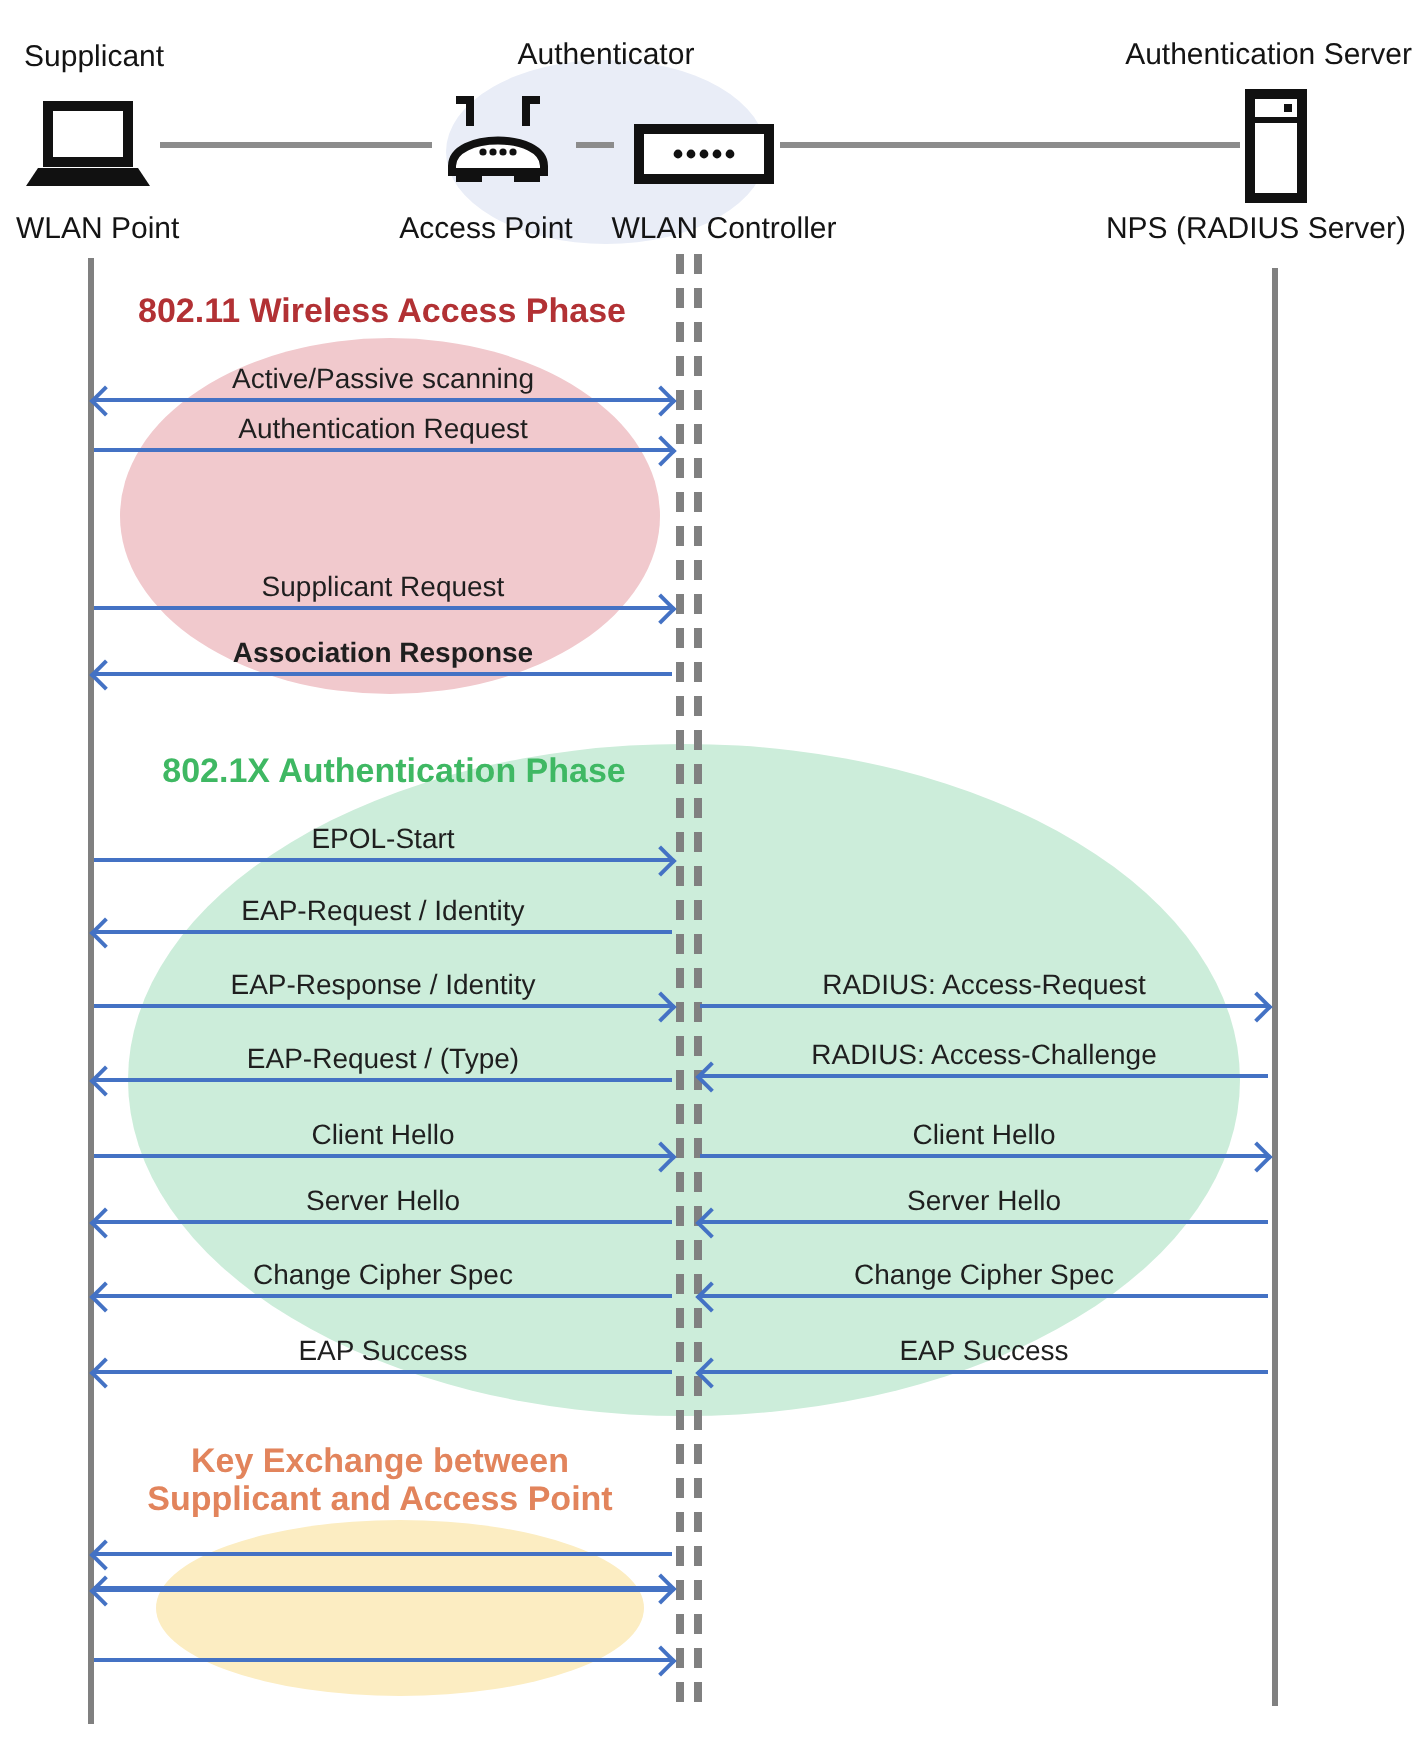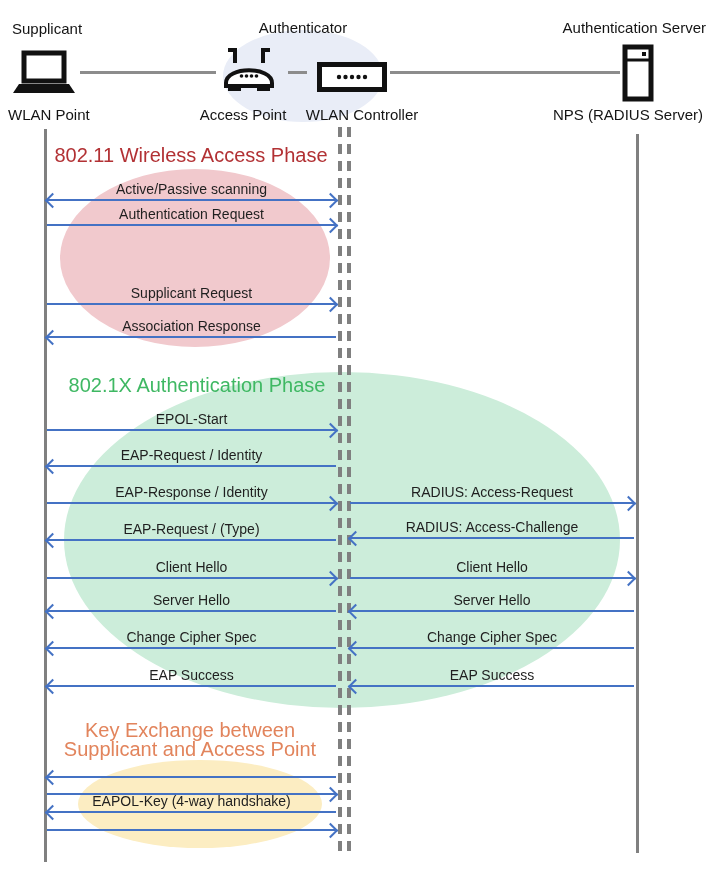--- a/index.html
+++ b/index.html
@@ -17,21 +17,21 @@
   .lifeline-dashed { position:absolute; width:4px; z-index:1;
     background:repeating-linear-gradient(to bottom,#808080 0 10px, transparent 10px 17px); }
 
   .connector { position:absolute; height:3px; background:#8C8C8C; z-index:1; }
   .icon { position:absolute; z-index:2; }
 
   .role, .device { position:absolute; font-size:15px; color:#141414; z-index:2; white-space:nowrap; }
   .tc { text-align:center; }
   .tr { text-align:right; }
 
-  .phase-title { position:absolute; font-size:20px; text-align:center; z-index:3; white-space:nowrap; line-height:19px; }
+  .phase-title { position:absolute; font-size:17px; text-align:center; z-index:3; white-space:nowrap; line-height:19px;font-weight:bold; }
   .pt1 { color:#B23134; }
   .pt2 { color:#3FB863; }
   .pt3 { color:#E2845C; }
 
   .msg { position:absolute; z-index:3; }
   .lane-left  { left:47px;  width:289px; }
   .lane-right { left:350px; width:284px; }
   .msg .lbl { font-size:14px; line-height:14px; color:#1f1f1f; text-align:center;
               margin-bottom:3px; white-space:nowrap; }
   .arrow-line { position:relative; height:2px; background:#4472C4; }
@@ -113,21 +113,21 @@
     <div class="arrow-line"></div>
   </div>
   <div class="msg lane-left dir-right" style="top:207px;">
     <div class="lbl">Authentication Request</div>
     <div class="arrow-line"></div>
   </div>
   <div class="msg lane-left dir-right" style="top:286px;">
     <div class="lbl">Supplicant Request</div>
     <div class="arrow-line"></div>
   </div>
-  <div class="msg lane-left dir-left" style="top:319px;">
+  <div class="msg lane-left dir-left" style="top:319px;font-weight:bold;">
     <div class="lbl">Association Response</div>
     <div class="arrow-line"></div>
   </div>
 
   <div class="phase-title pt2" style="left:52px; top:376px; width:290px;">802.1X Authentication Phase</div>
 
   <div class="msg lane-left dir-right" style="top:412px;">
     <div class="lbl">EPOL-Start</div>
     <div class="arrow-line"></div>
   </div>
@@ -190,20 +190,19 @@
     <div>Supplicant and Access Point</div>
   </div>
 
   <div class="msg lane-left dir-left" style="top:776px;">
     <div class="arrow-line"></div>
   </div>
   <div class="msg lane-left dir-right" style="top:793px;">
     <div class="arrow-line"></div>
   </div>
   <div class="msg lane-left dir-left" style="top:794px;">
-    <div class="lbl">EAPOL-Key (4-way handshake)</div>
     <div class="arrow-line"></div>
   </div>
   <div class="msg lane-left dir-right" style="top:829px;">
     <div class="arrow-line"></div>
   </div>
 
 </div>
 
 </body></html>

